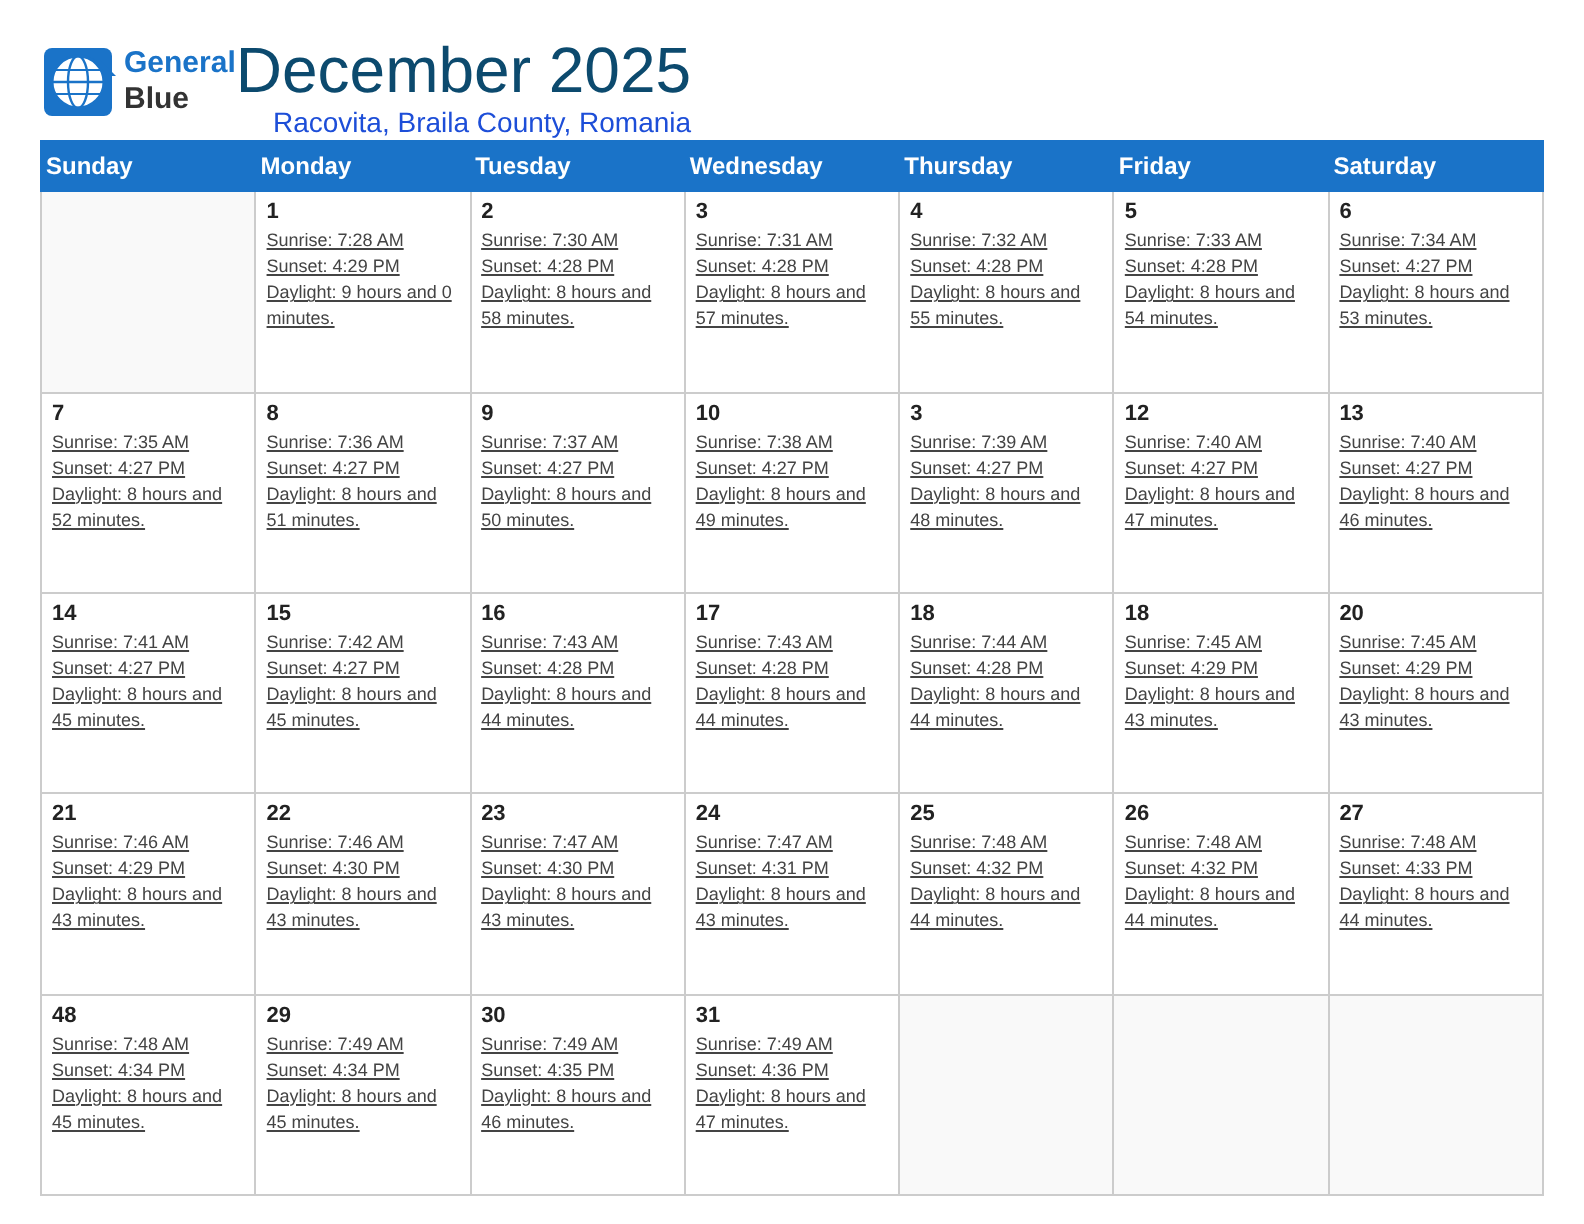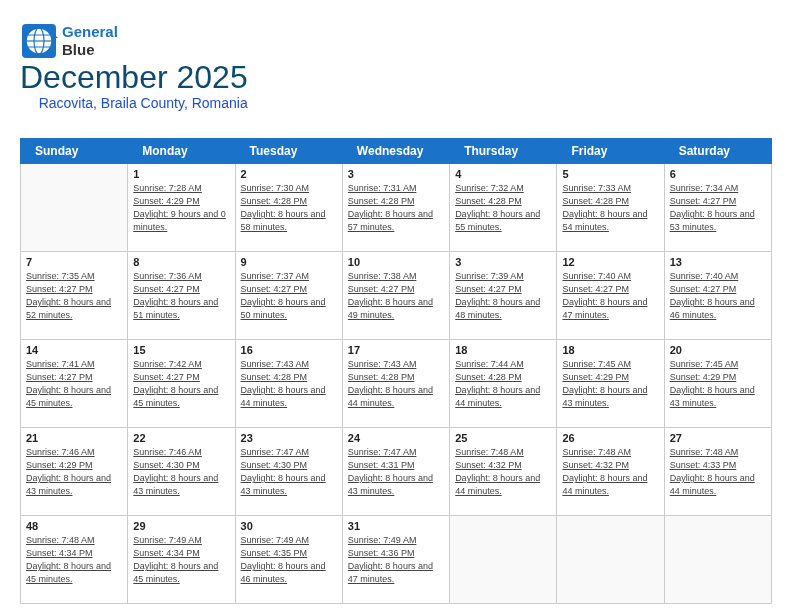--- a/index.html
+++ b/index.html
@@ -14,22 +14,21 @@
       width: 792px;
       height: 612px;
       padding: 18px 20px 14px 20px;
       display: flex;
       flex-direction: column;
     }
     .header {
       display: flex;
       align-items: flex-start;
       justify-content: flex-start;
-      margin-bottom: 27px;
-      flex-direction: column;
+      margin-bottom: 1px;
     }
     .logo {
       display: flex;
       align-items: center;
       margin-top: 4px;
     }
     .logo-icon {
       width: 38px;
       height: 38px;
       margin-right: 4px;
@@ -62,21 +61,21 @@
       border-collapse: collapse;
       width: 100%;
       table-layout: fixed;
     }
     .calendar th {
       background: #1a73c8;
       color: #fff;
       font-size: 12px;
       font-weight: bold;
       text-align: left;
-      padding: 5px 14px;
+      padding: 5px 2px;
       border: 1px solid #1a73c8;
     }
     .calendar td {
       vertical-align: top;
       border: 1px solid #ccc;
       padding: 4px 5px;
       font-size: 9.5px;
       color: #333;
       height: 88px;
     }

